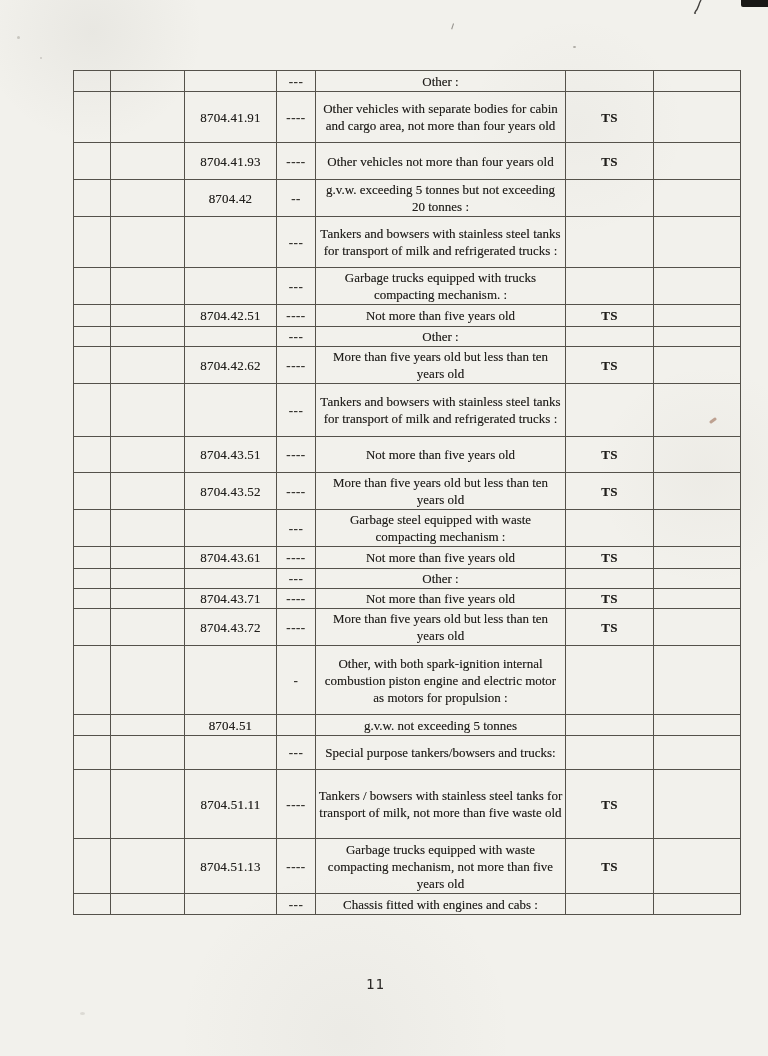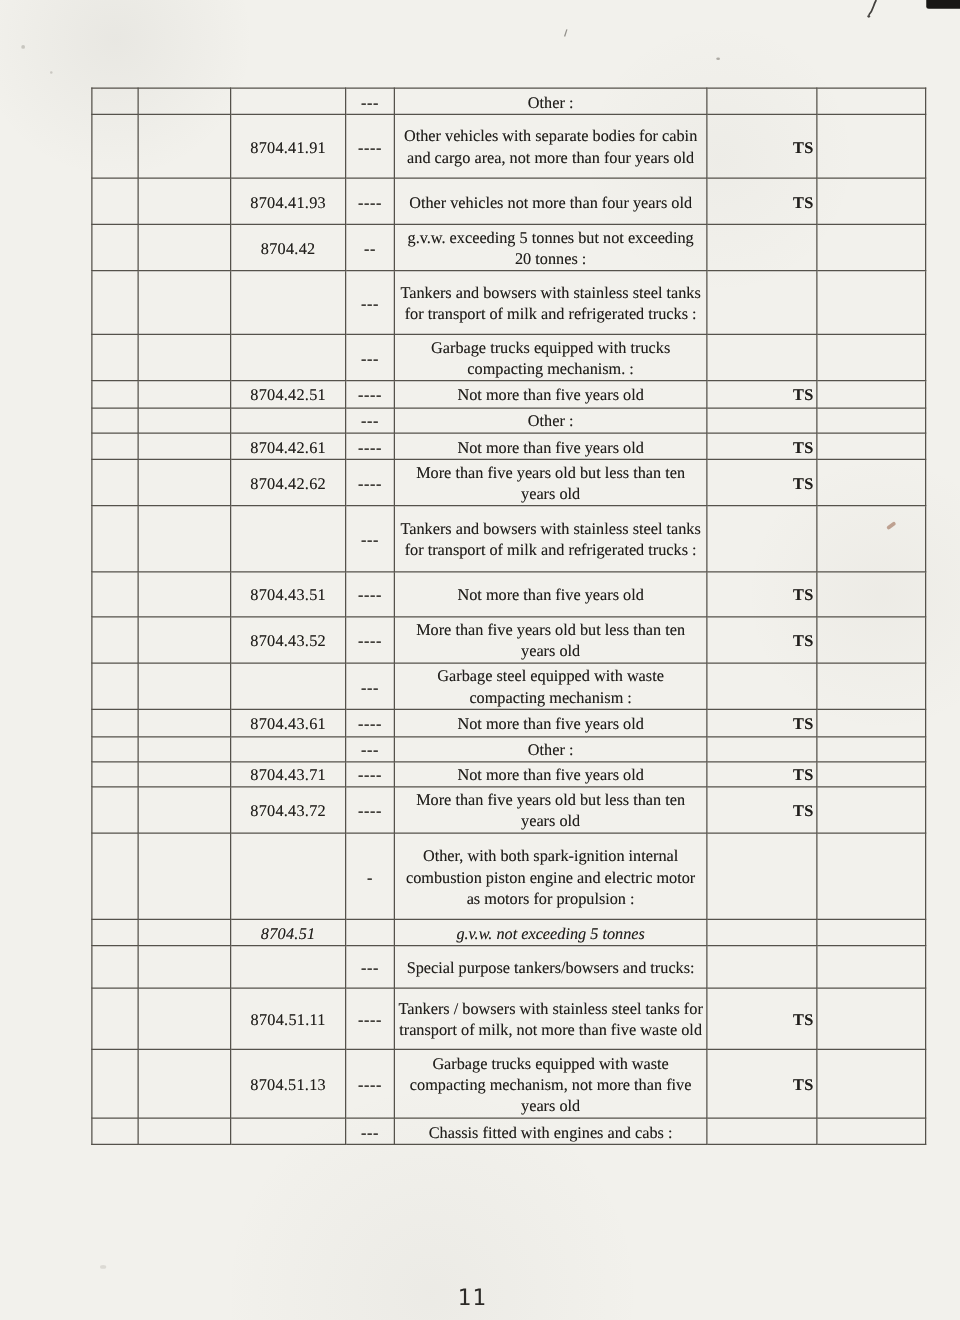--- a/index.html
+++ b/index.html
@@ -29,26 +29,26 @@
     vertical-align:middle;
     padding:1px 2px;
     overflow:hidden;
     text-shadow:0 0 0.5px rgba(40,38,34,0.5);
   }
   td.c-blank1{width:32px;}
   td.c-blank2{width:69px;}
   td.c-code{width:87px;text-align:center;letter-spacing:0.2px;}
   td.c-dash{width:34px;text-align:center;font-weight:600;letter-spacing:0.5px;color:#34322d;}
   td.c-desc{width:245px;padding-left:5px;padding-right:2px;text-align:center;}
-  td.c-ts{width:83px;text-align:right;font-weight:bold;letter-spacing:0.3px;}
+  td.c-ts{width:83px;text-align:center;font-weight:bold;letter-spacing:0.3px;}
   td.c-empty{width:82px;}
   .page-number{
-    position:absolute;left:366px;top:1028px;
+    position:absolute;left:366px;top:976px;
     font-family:"DejaVu Sans Mono", monospace;
-    font-size:18px;color:#2c2a27;
+    font-size:14px;color:#2c2a27;
     letter-spacing:1px;
   }
   
   .corner-blob{position:absolute;top:0;right:0;width:27px;height:7px;background:#191816;border-radius:0 0 0 2px;}
   .pen-stroke{position:absolute;left:690px;top:0;width:16px;height:18px;}
   .tick-mark{position:absolute;left:452px;top:24px;width:4px;height:6px;border-left:1.5px solid rgba(70,66,60,0.55);transform:rotate(18deg);}
   .speck-1{position:absolute;left:573px;top:46px;width:3px;height:2px;background:rgba(90,86,78,0.45);border-radius:50%;}
   .speck-2{position:absolute;left:17px;top:36px;width:3px;height:3px;background:rgba(110,105,96,0.30);border-radius:50%;}
   .speck-3{position:absolute;left:40px;top:57px;width:2px;height:2px;background:rgba(110,105,96,0.28);border-radius:50%;}
   .side-mark{position:absolute;left:709px;top:419px;width:8px;height:3px;background:rgba(150,98,72,0.55);transform:rotate(-35deg);border-radius:2px;}
@@ -138,29 +138,20 @@
         </tr>
         <tr style="height: 20px;">
           <td class="c-blank1"></td>
           <td class="c-blank2"></td>
           <td class="c-code"></td>
           <td class="c-dash">---</td>
           <td class="c-desc">Other :</td>
           <td class="c-ts"></td>
           <td class="c-empty"></td>
         </tr>
-        <tr style="height: 21px;">
-          <td class="c-blank1"></td>
-          <td class="c-blank2"></td>
-          <td class="c-code">8704.42.61</td>
-          <td class="c-dash">----</td>
-          <td class="c-desc">Not more than five years old</td>
-          <td class="c-ts">TS</td>
-          <td class="c-empty"></td>
-        </tr>
         <tr style="height: 35px;">
           <td class="c-blank1"></td>
           <td class="c-blank2"></td>
           <td class="c-code">8704.42.62</td>
           <td class="c-dash">----</td>
           <td class="c-desc">More than five years old but less than ten years old</td>
           <td class="c-ts">TS</td>
           <td class="c-empty"></td>
         </tr>
         <tr style="height: 53px;">
@@ -237,39 +228,39 @@
         </tr>
         <tr style="height: 69px;">
           <td class="c-blank1"></td>
           <td class="c-blank2"></td>
           <td class="c-code"></td>
           <td class="c-dash">-</td>
           <td class="c-desc">Other, with both spark-ignition internal combustion piston engine and electric motor as motors for propulsion :</td>
           <td class="c-ts"></td>
           <td class="c-empty"></td>
         </tr>
-        <tr style="height: 21px; font-style: italic;">
+        <tr style="height: 21px;">
           <td class="c-blank1"></td>
           <td class="c-blank2"></td>
           <td class="c-code">8704.51</td>
           <td class="c-dash"></td>
           <td class="c-desc">g.v.w. not exceeding 5 tonnes</td>
           <td class="c-ts"></td>
           <td class="c-empty"></td>
         </tr>
         <tr style="height: 34px;">
           <td class="c-blank1"></td>
           <td class="c-blank2"></td>
           <td class="c-code"></td>
           <td class="c-dash">---</td>
           <td class="c-desc">Special purpose  tankers/bowsers and trucks:</td>
           <td class="c-ts"></td>
           <td class="c-empty"></td>
         </tr>
-        <tr style="height: 49px; margin-top: 48px;">
+        <tr style="height: 69px; margin-top: 48px;">
           <td class="c-blank1"></td>
           <td class="c-blank2"></td>
           <td class="c-code">8704.51.11</td>
           <td class="c-dash">----</td>
           <td class="c-desc">Tankers / bowsers with stainless steel tanks for transport of milk, not more than five waste old</td>
           <td class="c-ts">TS</td>
           <td class="c-empty"></td>
         </tr>
         <tr style="height: 55px;">
           <td class="c-blank1"></td>

